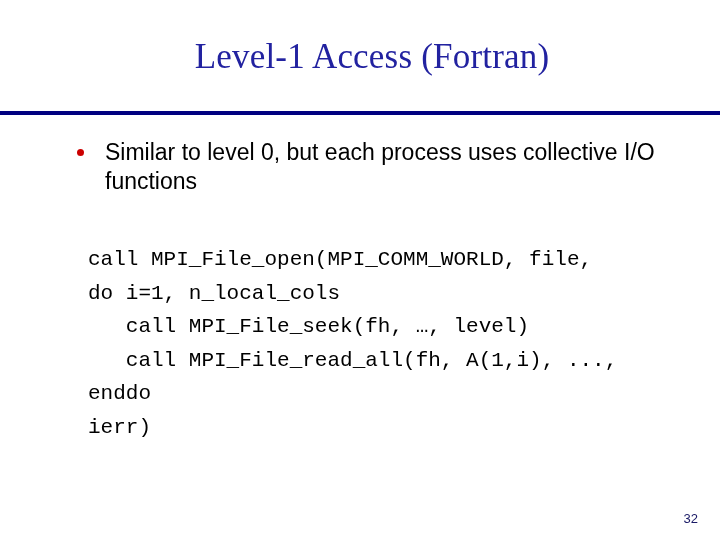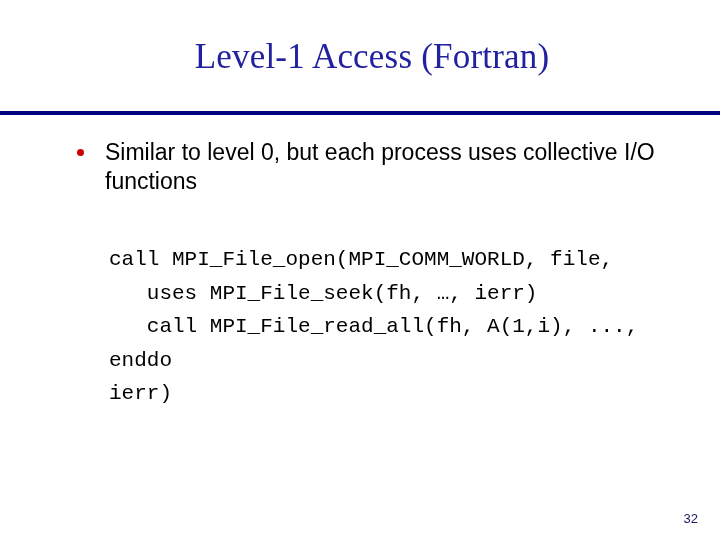--- a/index.html
+++ b/index.html
@@ -85,21 +85,20 @@
     top: 243px;
     width: 624px;
   }
   .code-line {
     font-family: "Liberation Mono", "DejaVu Sans Mono", monospace;
     font-size: 21px;
     line-height: 33.5px;
     color: #000000;
     white-space: pre;
     letter-spacing: 0px;
-    margin-left: 21px;
   }
 
   
   .page-number {
     position: absolute;
     right: 22px;
     bottom: 14px;
     font-family: "Liberation Sans", sans-serif;
     font-size: 13px;
     color: #1A1A66;
@@ -118,21 +117,22 @@
 
   <div class="bullet-block">
     <div class="bullet-row">
       <span class="bullet-marker"></span>
       <span class="bullet-text">Similar to level 0, but each process uses collective I/O functions</span>
     </div>
   </div>
 
   <div class="code-block">
     <div class="code-line">call MPI_File_open(MPI_COMM_WORLD, file,</div>
-    <div class="code-line">   uses MPI_File_seek(fh, …, ierr)</div>
+    <div class="code-line">do i=1, n_local_cols</div>
+    <div class="code-line">   call MPI_File_seek(fh, …, level)</div>
     <div class="code-line">   call MPI_File_read_all(fh, A(1,i), ...,</div>
     <div class="code-line">enddo</div>
     <div class="code-line">ierr)</div>
   </div>
 
   <div class="page-number">32</div>
 
 </div>
 
 </body></html>

